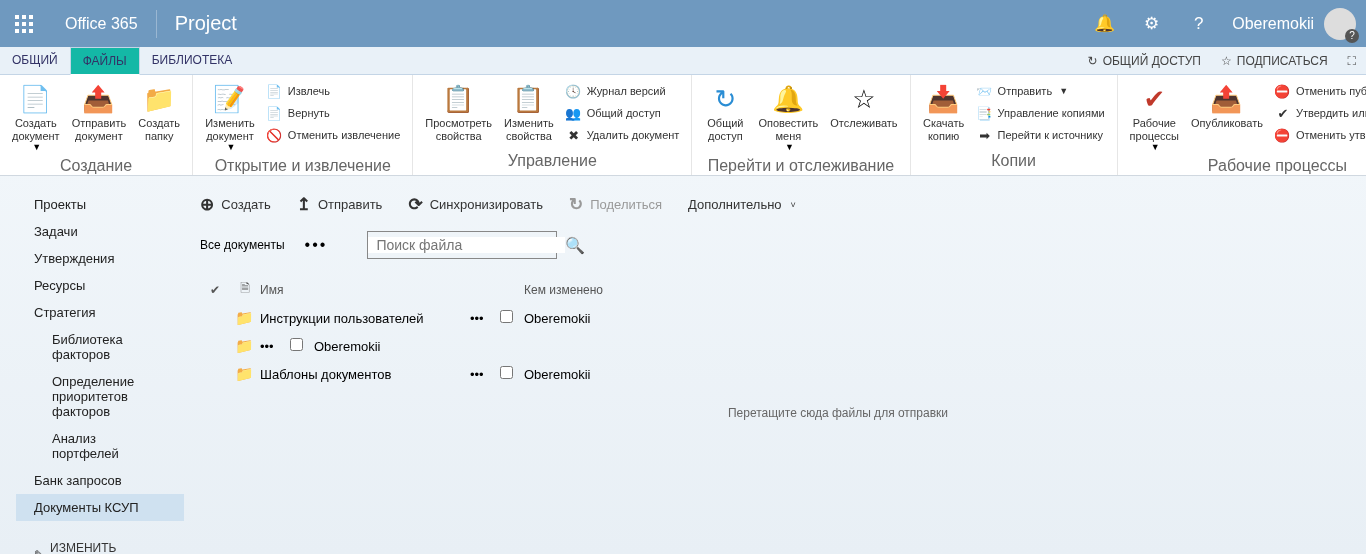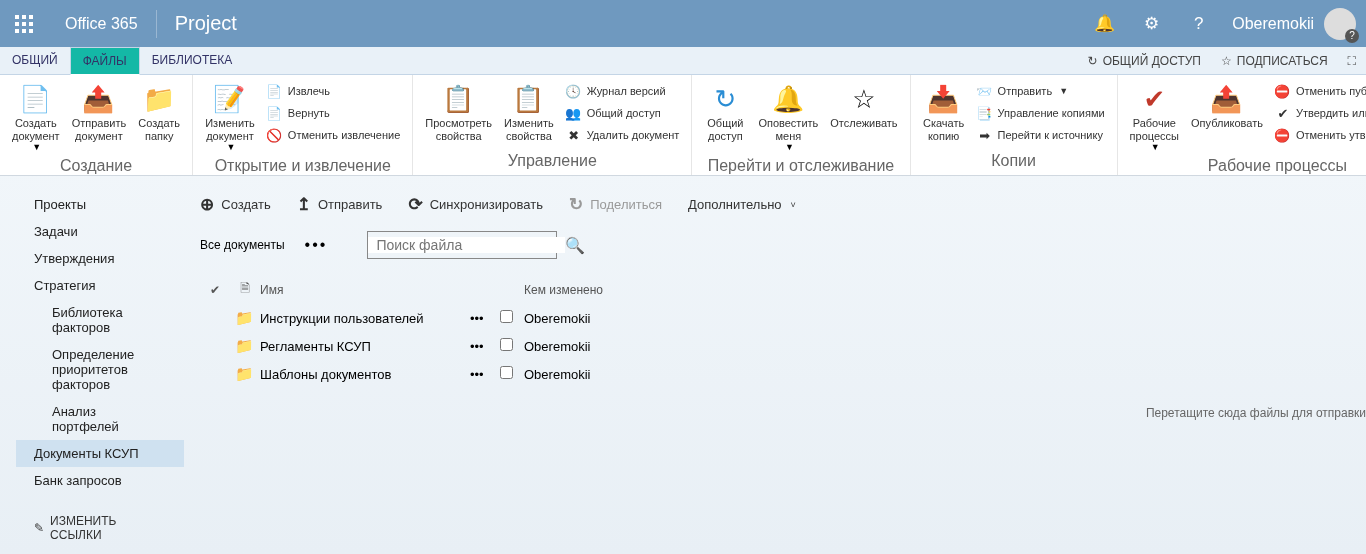--- a/index.html
+++ b/index.html
@@ -49,21 +49,21 @@
 .doclist{padding-top:8px}
 .listhead{display:flex;align-items:center;font-size:12px;color:#555;padding:4px 0}
 .col-check{width:30px;text-align:center}
 .col-icon{width:30px;text-align:center}
 .col-name{width:210px}
 .col-dots{width:30px}
 .col-cb{width:24px}
 .col-mod{width:150px}
 .listrow{display:flex;align-items:center;font-size:13px;padding:5px 0}
 .folder-ico{color:#d6a23e;font-size:15px}
-.drophint{text-align:right;font-size:12px;color:#666;padding:18px 0 0 110px}
+.drophint{text-align:center;font-size:12px;color:#666;padding:18px 0 0 110px}
 .dd{font-size:9px;margin-left:2px}
 </style>
 </head>
 <body>
 
 <div class="topbar">
   <div class="waffle">
     <svg width="18" height="18" viewBox="0 0 18 18">
         <g fill="#fff">
           <rect x="0" y="0" width="4" height="4"></rect>
@@ -248,26 +248,27 @@
     <div class="rgroup-label">Рабочие процессы</div>
   </div>
 
 </div>
 
 <div class="main">
   <div class="sidebar" id="sidebar">
       <div class="navitem">Проекты</div>
       <div class="navitem">Задачи</div>
       <div class="navitem">Утверждения</div>
+      <div class="navitem">Ресурсы</div>
       <div class="navitem">Стратегия</div>
       <div class="navitem sub">Библиотека факторов</div>
       <div class="navitem sub">Определение приоритетов факторов</div>
       <div class="navitem sub">Анализ портфелей</div>
+      <div class="navitem">Банк запросов</div>
       <div class="navitem selected">Документы КСУП</div>
-      <div class="navitem">Банк запросов</div>
       <div class="editlinks">
         <span>✎</span>
         <span>ИЗМЕНИТЬ ССЫЛКИ</span>
       </div>
     </div>
   <div class="content">
     <div class="cmdbar">
       <div class="cmdbtn">
           <span class="cico">⊕</span>
           <span>Создать</span>
@@ -311,21 +312,20 @@
             <div class="col-check"></div>
             <div class="col-icon folder-ico">📁</div>
             <div class="col-name">Инструкции пользователей</div>
             <div class="col-dots">•••</div>
             <div class="col-cb"><input type="checkbox" style=""></div>
             <div class="col-mod">Oberemokii</div>
           </div>
           <div class="listrow">
             <div class="col-check"></div>
             <div class="col-icon folder-ico">📁</div>
-            <div class="col-name">Регламенты КСУП</div>
             <div class="col-dots">•••</div>
             <div class="col-cb"><input type="checkbox" style=""></div>
             <div class="col-mod">Oberemokii</div>
           </div>
           <div class="listrow">
             <div class="col-check"></div>
             <div class="col-icon folder-ico">📁</div>
             <div class="col-name">Шаблоны документов</div>
             <div class="col-dots">•••</div>
             <div class="col-cb"><input type="checkbox" style=""></div>

